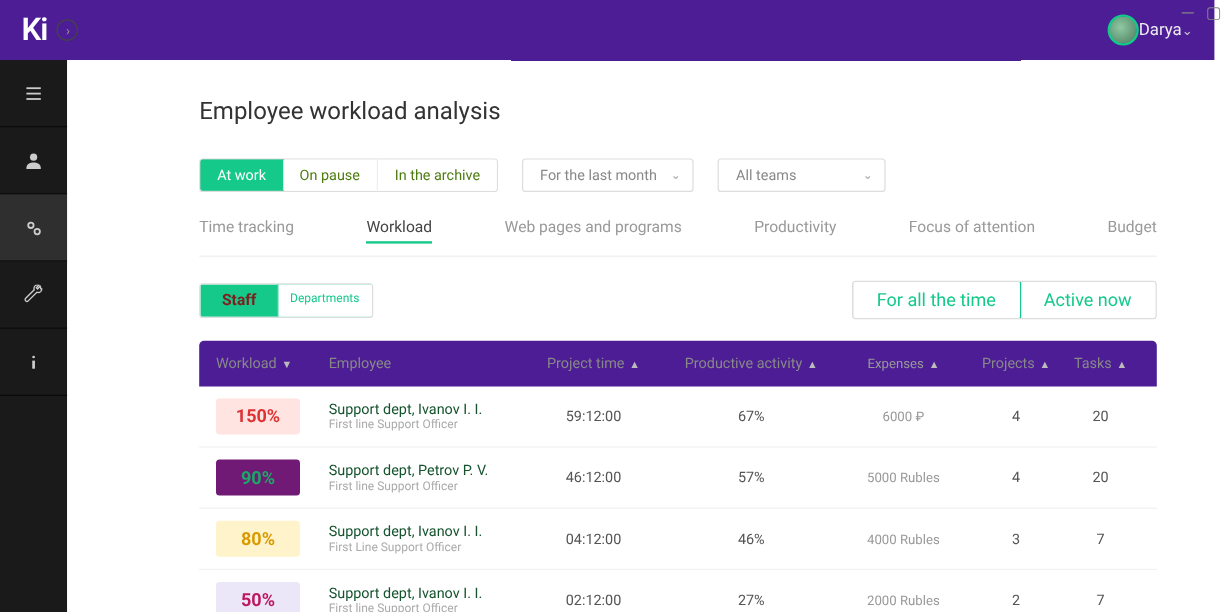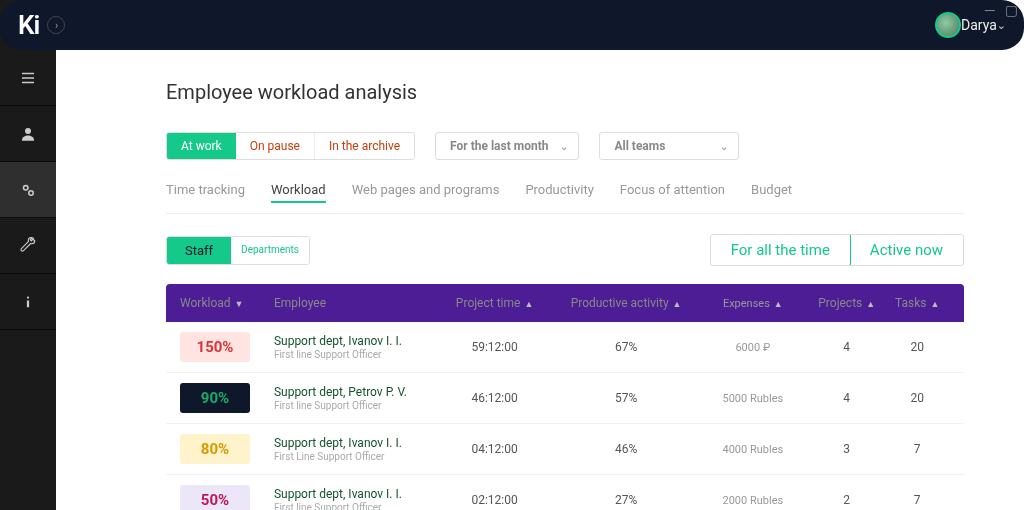--- a/index.html
+++ b/index.html
@@ -1,20 +1,20 @@
 <!DOCTYPE html>
 <html><head>
   <meta charset="utf-8">
   <style>
     * { margin: 0; padding: 0; box-sizing: border-box; font-family: -apple-system, BlinkMacSystemFont, "Segoe UI", Roboto, sans-serif; }
     body { width: 1024px; height: 510px; overflow: hidden; background: #fff; }
     .app { display: flex; height: 100%; }
     
     
-    .top-header { position: fixed; top: 0; left: 0; right: 0; height: 50px; background: #0f172a; display: flex; align-items: center; justify-content: space-between; z-index: 100; border-radius: 22px; }
+    .top-header { position: fixed; top: 0; left: 0; right: 12px; height: 50px; background: #4c1d95; display: flex; align-items: center; justify-content: space-between; z-index: 100; }
     .logo { color: #fff; font-size: 26px; font-weight: 600; padding-left: 18px; display: flex; align-items: center; gap: 8px; letter-spacing: -1px; }
     .logo-circle { width: 18px; height: 18px; border: 1px solid #444; border-radius: 50%; display: inline-flex; align-items: center; justify-content: center; font-size: 11px; color: #888; }
     .user-area { display: flex; align-items: center; gap: 0; padding-right: 18px; color: #fff; }
     .avatar { width: 26px; height: 26px; border-radius: 50%; background: radial-gradient(circle at 40% 40%, #8fc9a3, #4a7a5d); border: 2px solid #14c98a; }
     .user-name { font-size: 14px; color: #eee; }
     .chev-down { font-size: 11px; color: #ccc; }
     .win-controls { position: fixed; top: 2px; right: 6px; display: flex; gap: 10px; color: #888; font-size: 14px; z-index: 200; }
 
     
     .sidebar { width: 56px; background: #1a1a1a; padding-top: 50px; display: flex; flex-direction: column; }
@@ -23,56 +23,56 @@
     .sidebar-item svg { width: 18px; height: 18px; fill: currentColor; }
 
     
     .main { flex: 1; background: #fff; padding-top: 50px; overflow: hidden; }
     .content { padding: 30px 60px 20px 110px; }
     .page-title { font-size: 20px; color: #333; font-weight: 400; margin-bottom: 28px; }
 
     
     .filter-row { display: flex; align-items: center; gap: 20px; margin-bottom: 22px; }
     .seg-group { display: flex; border: 1px solid #ddd; border-radius: 3px; overflow: hidden; }
-    .seg { padding: 6px 14px; font-size: 12px; color: #c2410c; background: #fff; cursor: pointer; border-right: 1px solid #eee; }
+    .seg { padding: 6px 14px; font-size: 12px; color: #4d7c0f; background: #fff; cursor: pointer; border-right: 1px solid #eee; }
     .seg:last-child { border-right: none; }
     .seg.active { background: #14c98a; color: #fff; border: 1px solid #0fa370; border-radius: 2px; margin: -1px; }
-    .dropdown { border: 1px solid #ddd; border-radius: 3px; padding: 6px 30px 6px 14px; font-size: 12px; color: #888; background: #fff; cursor: pointer; position: relative; min-width: 140px; font-weight: bold; }
+    .dropdown { border: 1px solid #ddd; border-radius: 3px; padding: 6px 30px 6px 14px; font-size: 12px; color: #888; background: #fff; cursor: pointer; position: relative; min-width: 140px; }
     .dropdown .dd-arrow { position: absolute; right: 10px; top: 50%; transform: translateY(-50%); font-size: 10px; color: #aaa; }
 
     
-    .sub-tabs { display: flex; gap: 26px; border-bottom: 1px solid #eee; margin-bottom: 20px; padding-bottom: 10px; }
+    .sub-tabs { display: flex; border-bottom: 1px solid #eee; margin-bottom: 20px; padding-bottom: 10px; justify-content: space-between; }
     .sub-tab { font-size: 13px; color: #999; cursor: pointer; padding-bottom: 4px; }
     .sub-tab.active { color: #444; border-bottom: 2px solid #14c98a; }
 
     
     .secondary-row { display: flex; justify-content: space-between; align-items: center; margin-bottom: 18px; }
     .mini-seg-group { display: flex; border: 1px solid #ddd; border-radius: 3px; overflow: hidden; }
     .mini-seg { padding: 6px 18px; font-size: 13px; color: #666; cursor: pointer; }
-    .mini-seg.active { background: #14c98a; color: #0f172a; font-weight: 400; }
+    .mini-seg.active { background: #14c98a; color: #7f1d1d; font-weight: 700; }
     .mini-seg.alt { font-size: 10px; color: #14c98a; border: 1px solid #14c98a; margin: -1px; background: #fff; padding: 7px 10px; }
     .right-seg-group { display: flex; border: 1px solid #ddd; border-radius: 3px; overflow: hidden; }
     .right-seg { padding: 6px 20px; font-size: 15px; color: #14c98a; cursor: pointer; }
     .right-seg.active { border: 1px solid #14c98a; margin: -1px; background: #fff; border-radius: 2px; color: #14c98a; }
     
     
     .tbl { width: 100%; }
     .tbl-head { display: flex; background: #4c1d95; padding: 12px 14px; border-radius: 4px 4px 0 0; font-size: 12px; color: #888; align-items: center; }
     .tbl-row { display: flex; padding: 10px 14px; border-bottom: 1px solid #f1f1f1; align-items: center; font-size: 12px; color: #555; }
     .col-workload { width: 100px; }
     .col-employee { width: 170px; }
     .col-ptime { width: 130px; text-align: center; }
     .col-prod { width: 150px; text-align: center; }
     .col-exp { width: 120px; text-align: center; font-size: 11px; color: #999;}
     .col-proj { width: 80px; text-align: center; }
     .col-tasks { width: 70px; text-align: center; }
     .sort-arrow { font-size: 9px; color: #bbb; margin-left: 4px; }
     .badge { padding: 6px 14px; border-radius: 3px; font-weight: 700; font-size: 15px; text-align: center; display: inline-block; min-width: 70px; }
     .badge-red { background: #ffe4e1; color: #d33; }
-    .badge-green { background: #0f172a; color: #1ba968; }
+    .badge-green { background: #701a75; color: #1ba968; }
     .badge-yellow { background: #fff3cc; color: #d99a00; }
     .badge-purple { background: #ece6f9; color: #be185d; }
     .emp-name { font-size: 12px; color: #14532d; line-height: 1.2; }
     .emp-sub { font-size: 10px; color: #aaa; }
   </style>
 </head>
 <body>
 
 <div class="win-controls">
   <span>─</span>

